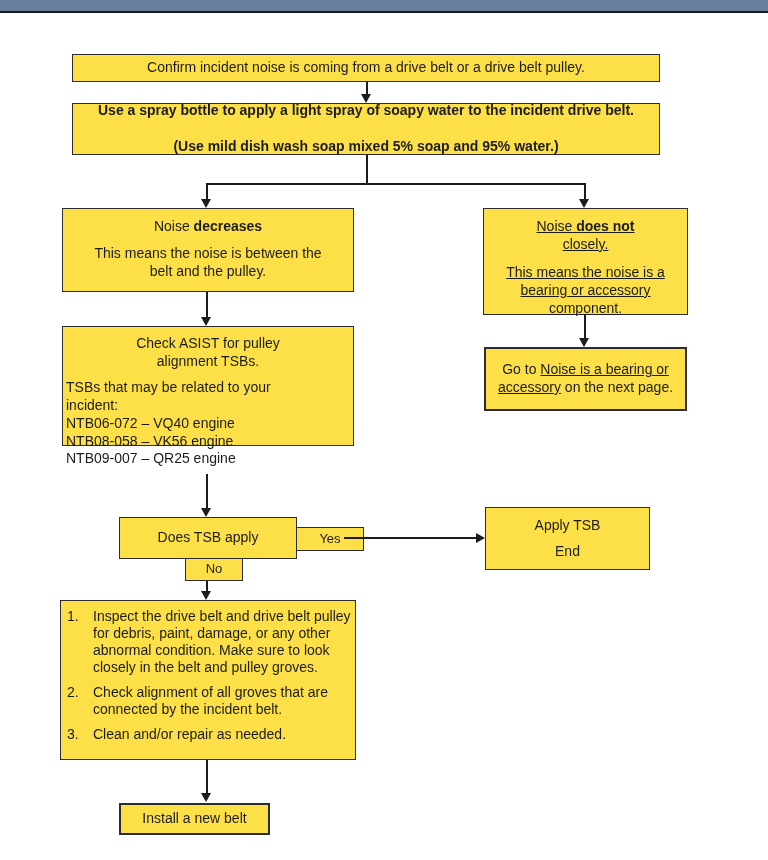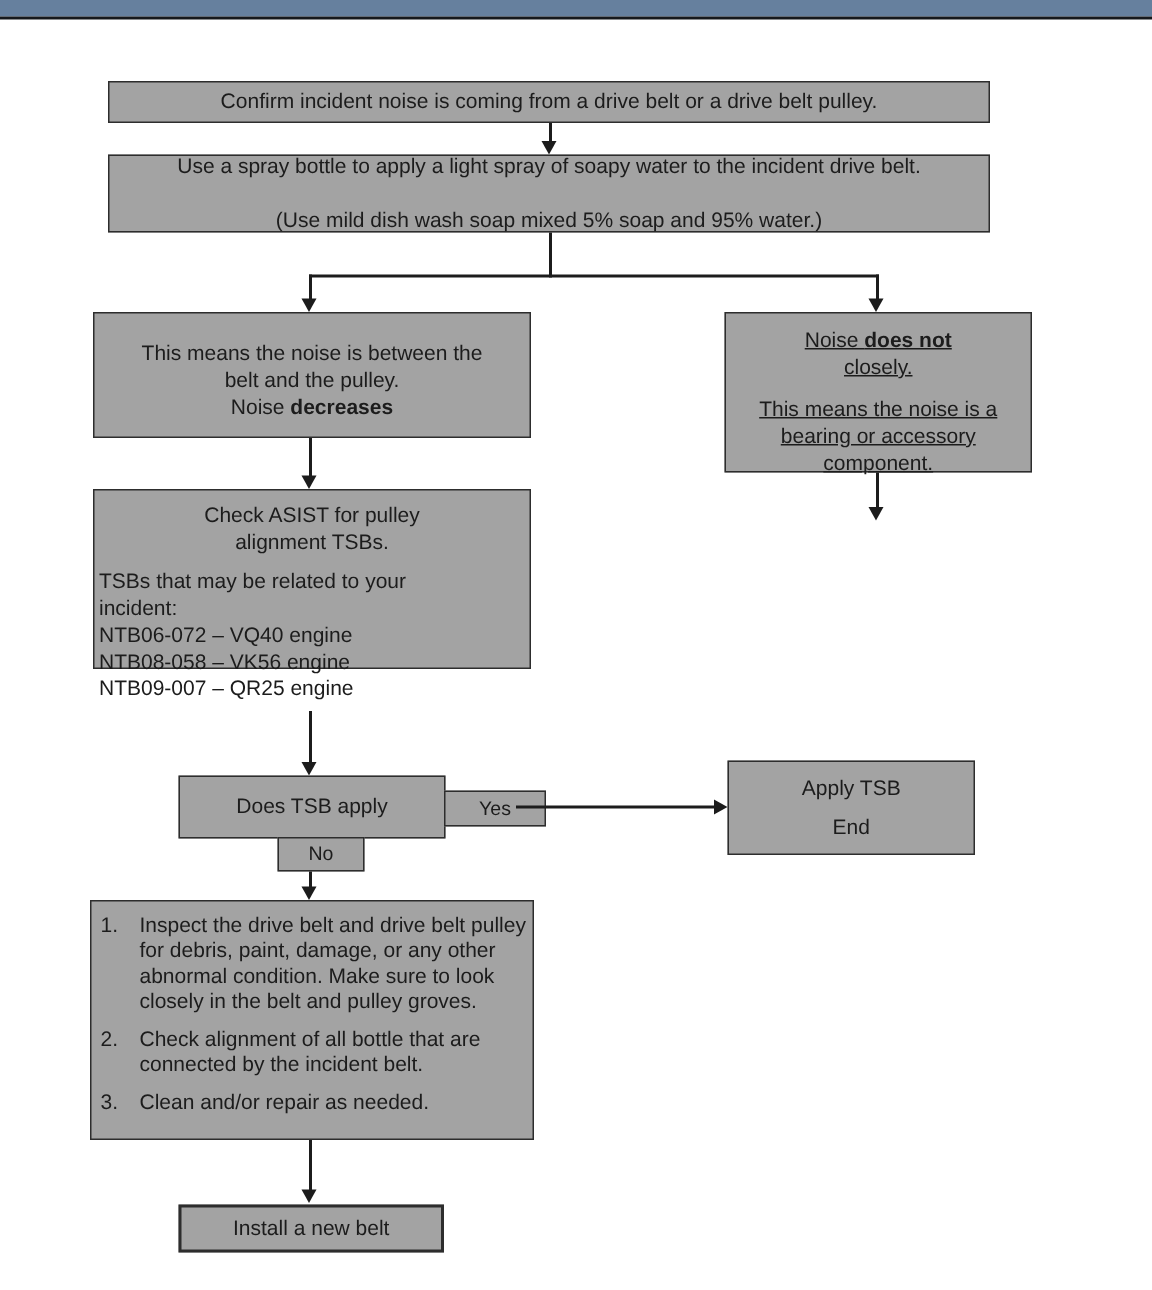--- a/index.html
+++ b/index.html
@@ -8,21 +8,21 @@
     font-family:"Liberation Sans","DejaVu Sans",sans-serif;
     color:#1c1c1c;overflow:hidden;
   }
   .topbar{position:absolute;left:0;top:0;width:768px;height:11px;}
   .topbar-rule{position:absolute;left:0;top:11px;width:768px;height:2px;background:#15181c;}
   .title{
     position:absolute;left:60px;top:17px;font-size:14px;font-weight:bold;
     letter-spacing:0.2px;white-space:nowrap;
   }
   .box{
-    position:absolute;background:#a3a3a3;border:1.5px solid #2d2d2d;
+    position:absolute;background:#fde047;border:1.5px solid #2d2d2d;
     font-size:14px;line-height:1.28;box-sizing:border-box;
   }
   .center{display:flex;align-items:center;justify-content:center;text-align:center;}
   .col{display:flex;flex-direction:column;align-items:center;justify-content:center;text-align:center;}
   .vline{position:absolute;width:2px;background:#1c1c1c;}
   .hline{position:absolute;height:2px;background:#1c1c1c;}
   .arr-d{position:absolute;width:0;height:0;
     border-left:5px solid transparent;border-right:5px solid transparent;
     border-top:9px solid #1c1c1c;}
   .arr-r{position:absolute;width:0;height:0;
@@ -44,37 +44,37 @@
   <div class="topbar" style="background: rgb(102, 128, 158);"></div>
   <div class="topbar-rule"></div>
 
   <div class="box center" style="left:72px;top:54px;width:588px;height:28px;">
     <span>Confirm incident noise is coming from a drive belt or a drive belt pulley.</span>
   </div>
 
   <div class="vline" style="left:366px;top:82px;height:13px;"></div>
   <div class="arr-d" style="left:361px;top:94px;"></div>
 
-  <div class="box col" style="left:72px;top:103px;width:588px;height:52px;gap:18px;">
+  <div class="box col" style="left:72px;top:103px;width:588px;height:52px;gap:18px;font-weight:bold;">
     <div>Use a spray bottle to apply a light spray of soapy water to the incident drive belt.</div>
     <div>(Use mild dish wash soap mixed 5% soap and 95% water.)</div>
   </div>
 
   <div class="vline" style="left:366px;top:155px;height:30px;"></div>
   <div class="hline" style="left:206px;top:183px;width:380px;"></div>
   <div class="vline" style="left:206px;top:183px;height:17px;"></div>
   <div class="arr-d" style="left:201px;top:199px;"></div>
   <div class="vline" style="left:584px;top:183px;height:17px;"></div>
   <div class="arr-d" style="left:579px;top:199px;"></div>
 
   <div class="box" style="left:62px;top:208px;width:292px;height:84px;padding-top:9px;text-align:center;">
-    <div style="max-width:250px;margin:9px auto 0;">This means the noise is between the belt and the pulley.</div>
     <div>
       <span>Noise </span><span class="b">decreases</span>
     </div>
+    <div style="max-width:250px;margin:9px auto 0;">This means the noise is between the belt and the pulley.</div>
   </div>
 
   <div class="box" style="left:483px;top:208px;width:205px;height:107px;padding:9px 8px 16px;text-align:center;text-decoration:underline;">
     <div>
       <span>Noise </span><span class="b">does not</span><br>
       <span>closely.</span>
     </div>
     <div style="margin-top:10px;">This means the noise is a bearing or accessory component.</div>
   </div>
 
@@ -87,20 +87,23 @@
   <div class="box" style="left:62px;top:326px;width:292px;height:120px;padding-top:8px;">
     <div style="max-width:165px;margin:0 auto;text-align:center;">Check ASIST for pulley alignment TSBs.</div>
     <div class="asist-body">
       <div>TSBs that may be related to your incident:</div>
       <div>NTB06-072 – VQ40 engine</div>
       <div>NTB08-058 – VK56 engine</div>
       <div>NTB09-007 – QR25 engine</div>
     </div>
   </div>
 
+  <div class="box center" style="left:484px;top:347px;width:203px;height:64px;border-width:2px;padding:0 9px;">
+    <span><span>Go to </span><span class="u">Noise is a bearing or accessory</span><span> on the next page.</span></span>
+  </div>
 
   <div class="vline" style="left:206px;top:474px;height:35px;"></div>
   <div class="arr-d" style="left:201px;top:508px;"></div>
 
   <div class="box center" style="left:119px;top:517px;width:178px;height:42px;">
     <span>Does TSB apply</span>
   </div>
 
   <div class="box center" style="left:296px;top:527px;width:68px;height:24px;font-size:13px;">
     <span>Yes</span>
@@ -120,29 +123,29 @@
   <div class="arr-d" style="left:201px;top:591px;"></div>
 
   <div class="box" style="left:60px;top:600px;width:296px;height:160px;padding:7px 3px 0 6px;">
     <ol class="steps">
       <li>
         <span class="num">1.</span>
         <span class="itm">Inspect the drive belt and drive belt pulley for debris, paint, damage, or any other abnormal condition. Make sure to look closely in the belt and pulley groves.</span>
       </li>
       <li>
         <span class="num">2.</span>
-        <span class="itm">Check alignment of all bottle that are connected by the incident belt.</span>
+        <span class="itm">Check alignment of all groves that are connected by the incident belt.</span>
       </li>
       <li>
         <span class="num">3.</span>
         <span class="itm">Clean and/or repair as needed.</span>
       </li>
     </ol>
   </div>
 
   <div class="vline" style="left:206px;top:760px;height:34px;"></div>
   <div class="arr-d" style="left:201px;top:793px;"></div>
 
-  <div class="box center" style="left:119px;top:803px;width:177px;height:32px;border-width:2px;text-align:right;">
+  <div class="box center" style="left:119px;top:803px;width:151px;height:32px;border-width:2px;text-align:right;">
     <span>Install a new belt</span>
   </div>
 
 </div>
 
 </body></html>

